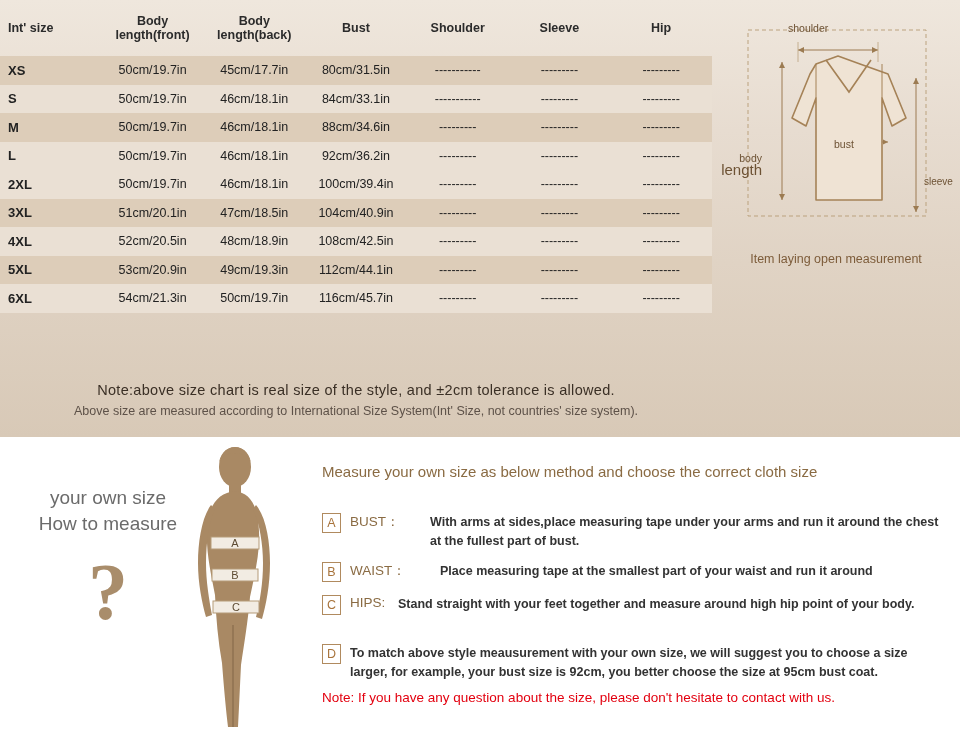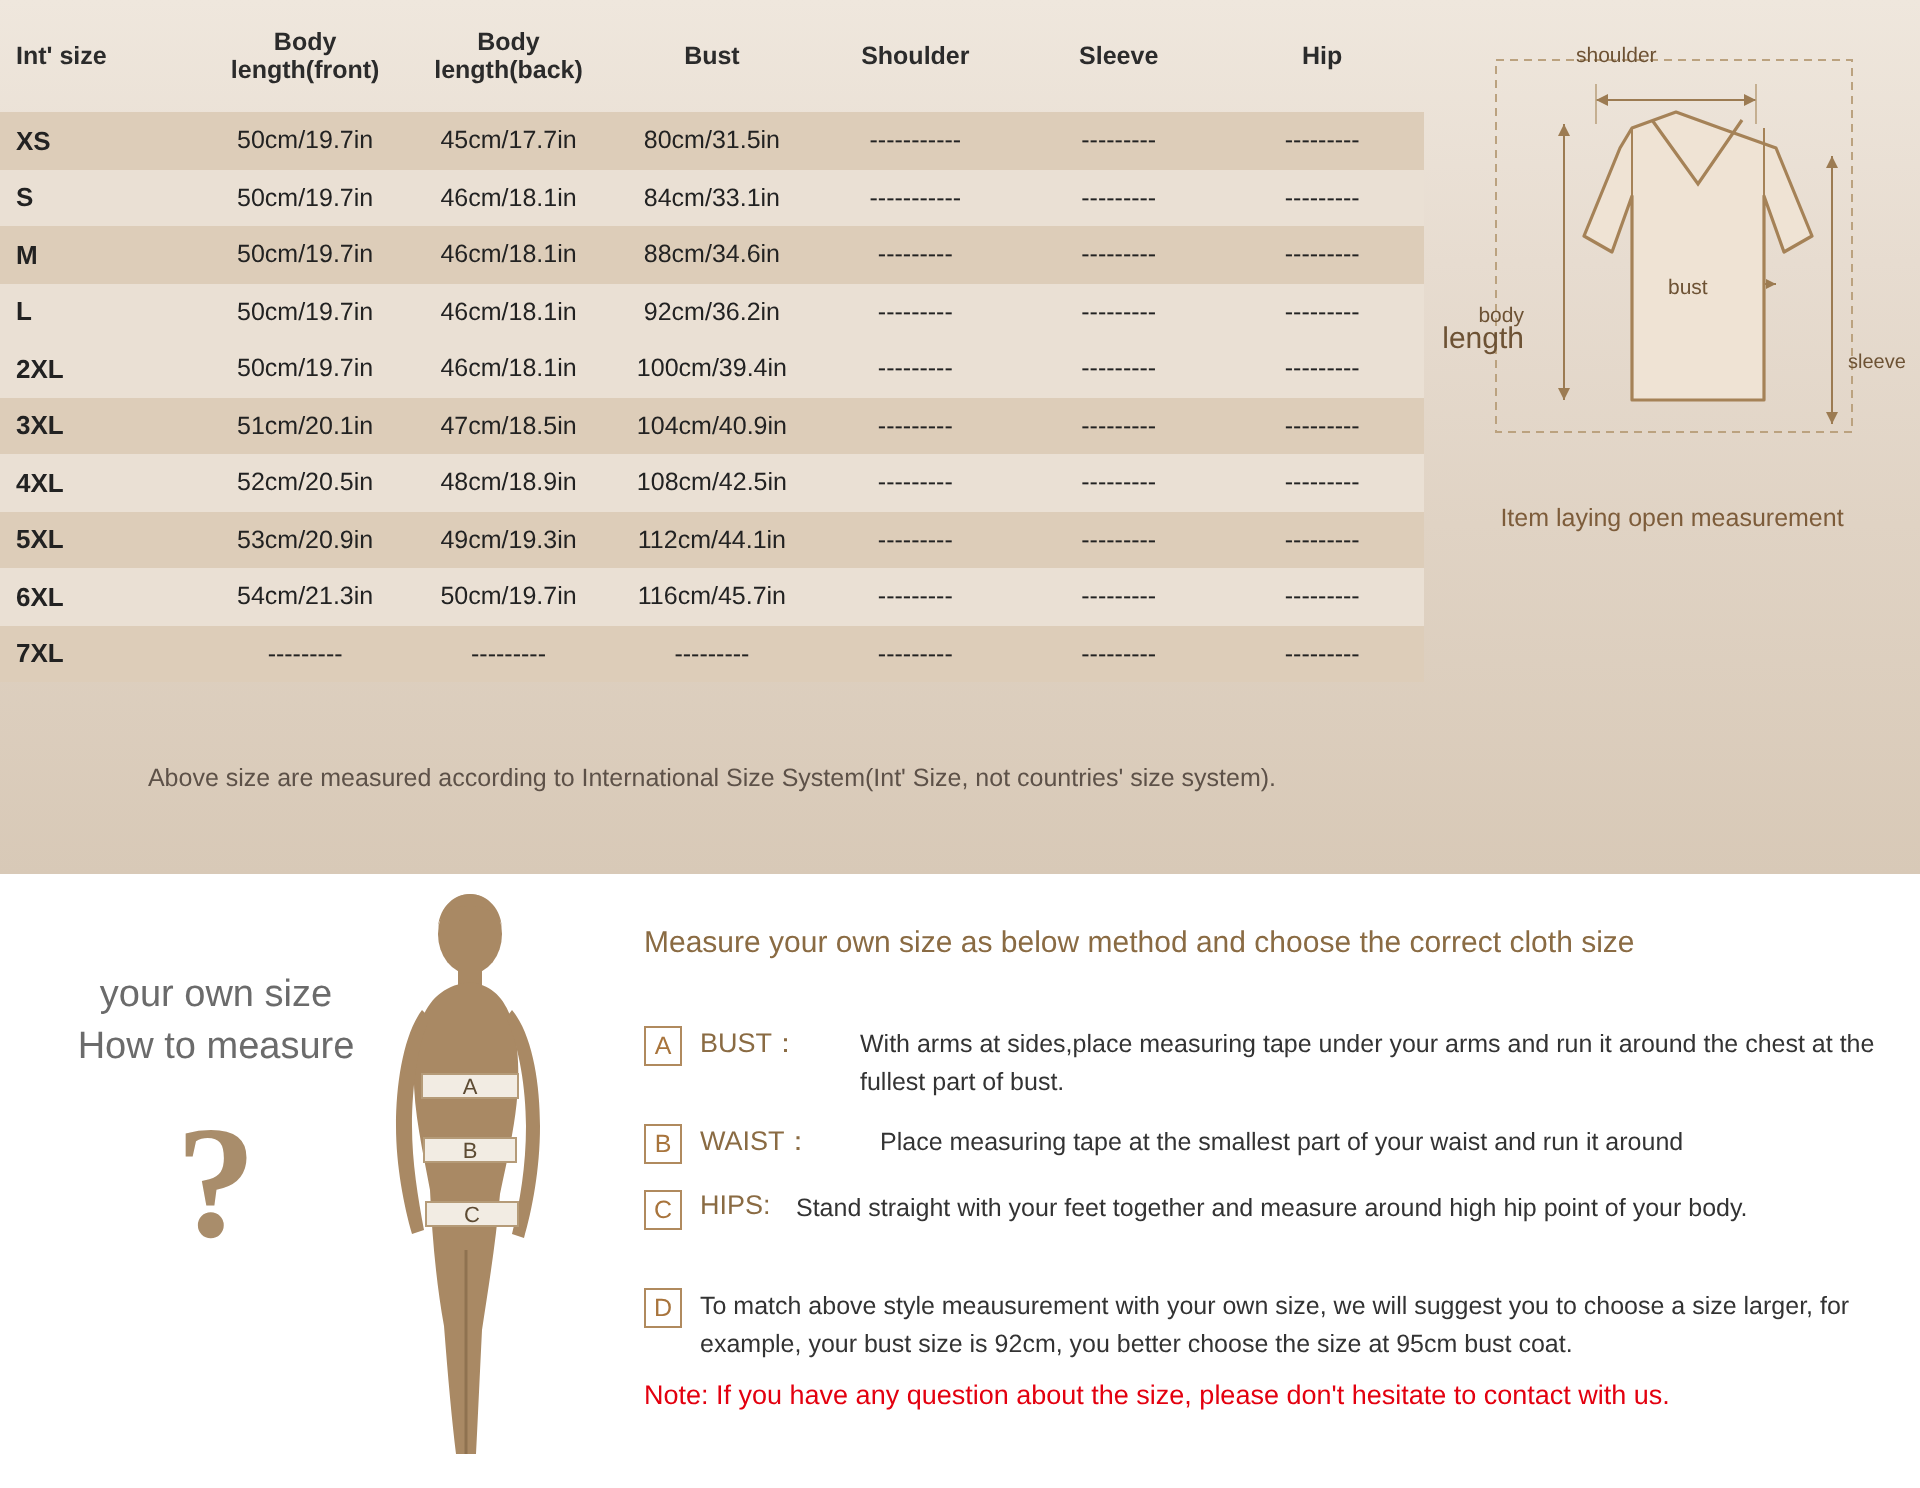--- a/index.html
+++ b/index.html
@@ -179,20 +179,21 @@
     font-size: 13.5px;
     color: #8a6b43;
     white-space: nowrap;
   }
   .step .desc {
     display: block;
     padding-left: 28px;
     font-size: 12.5px;
     color: #333333;
     line-height: 19px;
+    font-weight: bold;
   }
   .step.has-term .desc {
     padding-left: 0;
     text-indent: 0;
   }
   .footer-note {
     position: absolute;
     left: 322px;
     top: 253px;
     font-size: 13.5px;
@@ -294,34 +295,26 @@
           </tr>
           <tr class="row-even">
             <td class="first-col">6XL</td>
             <td>54cm/21.3in</td>
             <td>50cm/19.7in</td>
             <td>116cm/45.7in</td>
             <td>---------</td>
             <td>---------</td>
             <td>---------</td>
           </tr>
-          <tr class="row-odd">
-            <td class="first-col">7XL</td>
-            <td>---------</td>
-            <td>---------</td>
-            <td>---------</td>
-            <td>---------</td>
-            <td>---------</td>
-            <td>---------</td>
-          </tr>
         </tbody>
       </table>
     </div>
 
     <div class="note-block">
+      <div class="note-line1">Note:above size chart is real size of the style, and ±2cm tolerance is allowed.</div>
       <div class="note-line2">Above size are measured according to International Size System(Int' Size, not countries' size system).</div>
     </div>
 
     <div class="diagram">
       <svg width="232" height="230" viewBox="0 0 232 230">
 
         <rect x="28" y="8" width="178" height="186" fill="none" stroke="#bba27f" stroke-width="1" stroke-dasharray="4,3"></rect>
 
         <line x1="78" y1="28" x2="158" y2="28" stroke="#9c7b52" stroke-width="1"></line>
         <polygon points="78,28 84,25 84,31" fill="#9c7b52"></polygon>

